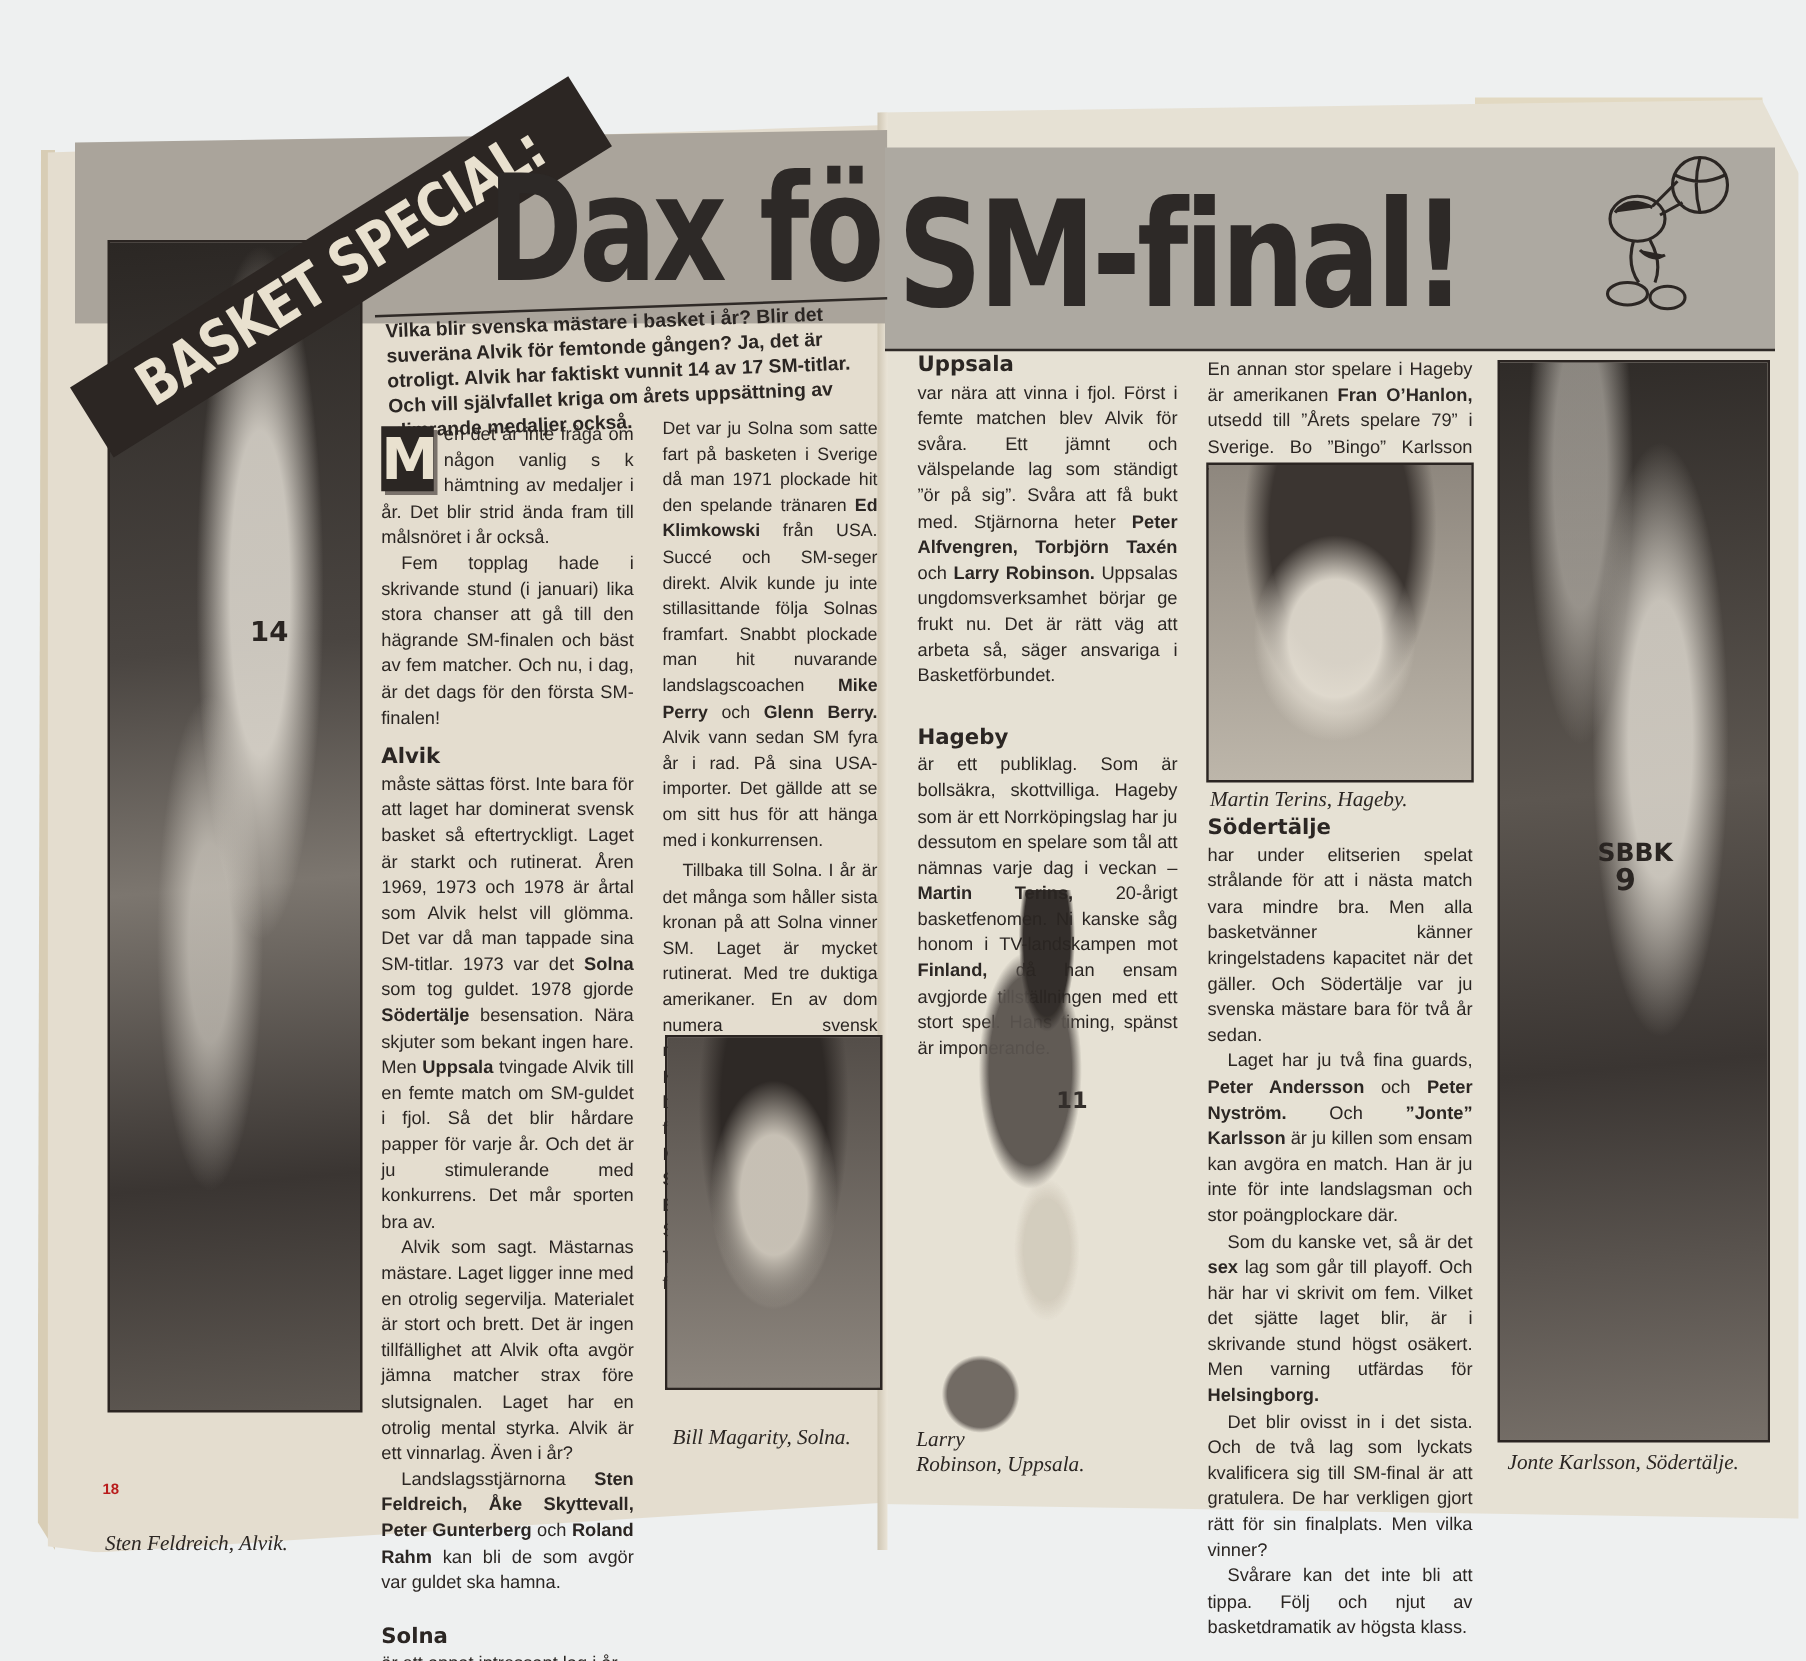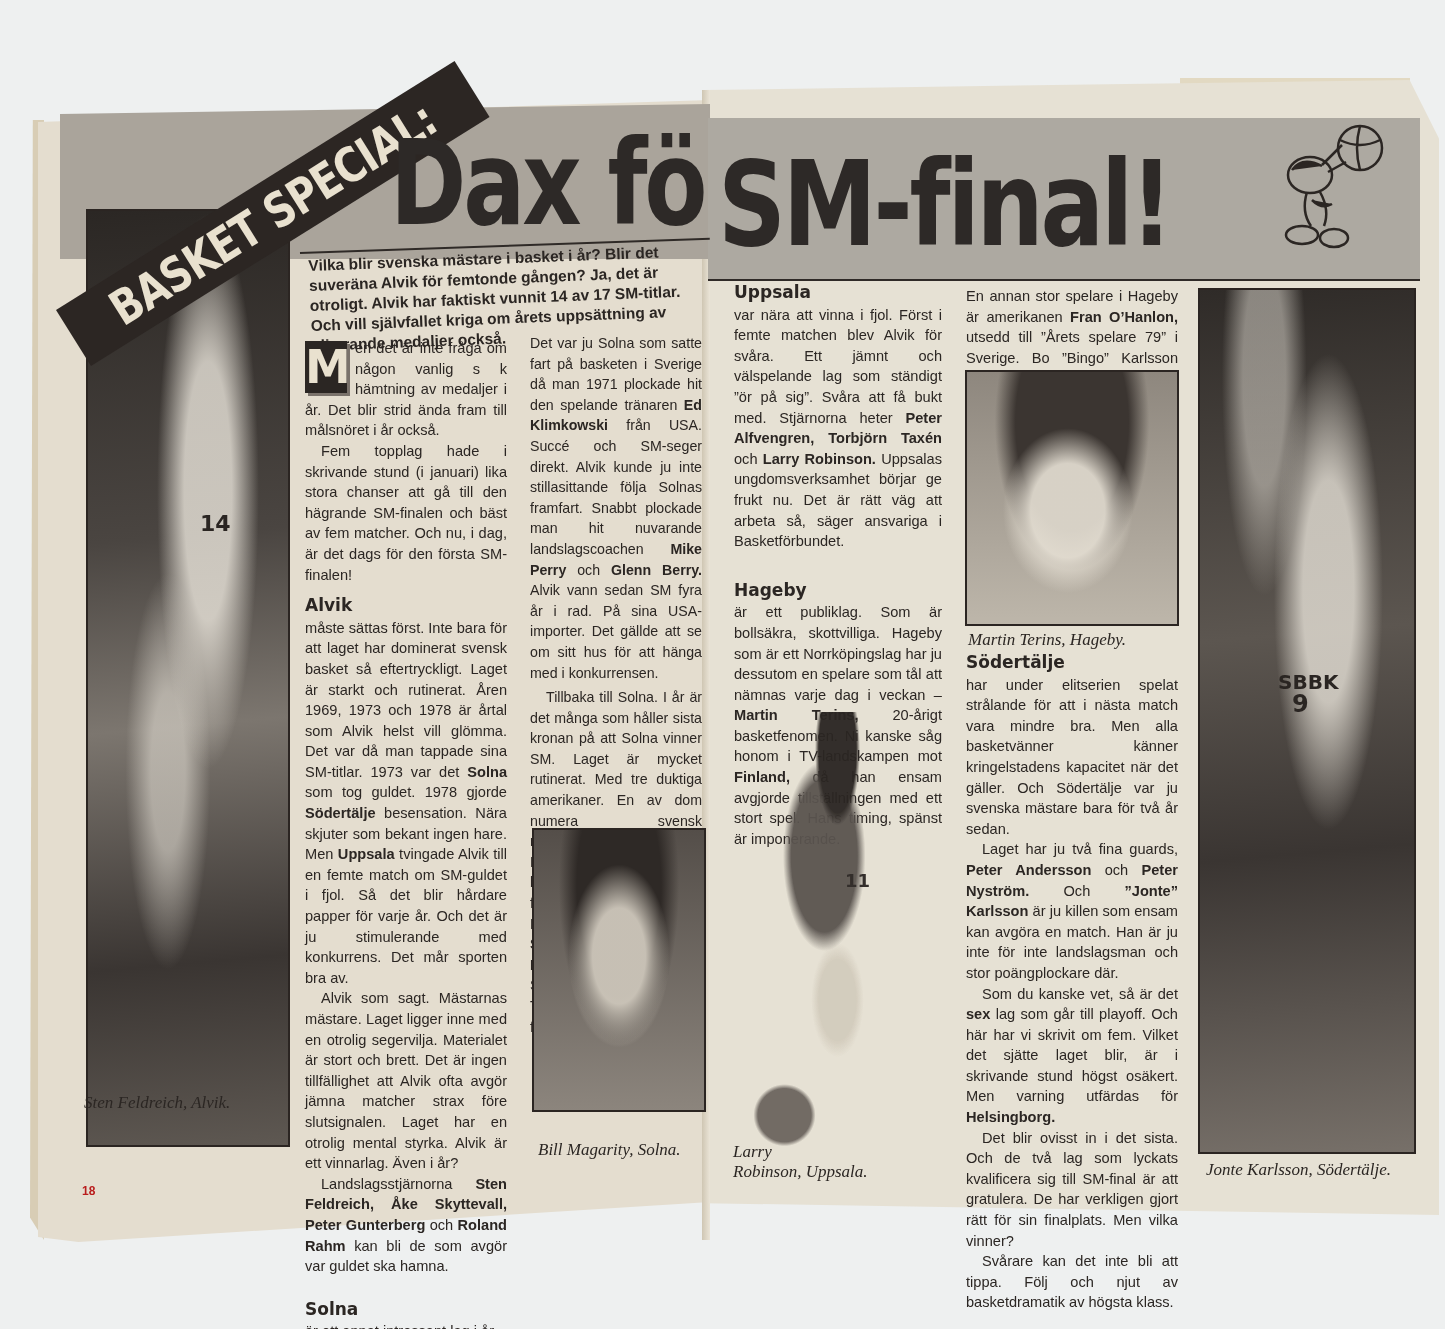--- a/index.html
+++ b/index.html
@@ -68,21 +68,21 @@
   .mascot { position:absolute; left:1262px; top:120px; width:130px; height:140px; }
 
   
   .photo {
     position:absolute; border:2px solid #2b2522;
     background:
       radial-gradient(ellipse at 40% 35%, rgba(240,235,225,0.75) 0 18%, transparent 40%),
       linear-gradient(160deg,#3a3532 0%,#6b6560 40%,#2d2926 70%,#8a837b 100%);
   }
   .photo-left-big {
-    left:86px; top:209px; width:200px; height:934px;
+    left:86px; top:192px; width:200px; height:934px;
     background:
       radial-gradient(ellipse at 60% 30%, rgba(235,230,220,.8) 0 14%, transparent 30%),
       radial-gradient(ellipse at 40% 60%, rgba(225,220,210,.6) 0 10%, transparent 25%),
       linear-gradient(175deg,#2b2724 0%,#4a4541 35%,#7c766f 55%,#3a3532 80%,#5e5852 100%);
   }
   .photo-bill { left:532px; top:828px; width:170px; height:280px;
     background:
       radial-gradient(ellipse at 50% 45%, rgba(225,218,205,.85) 0 22%, transparent 42%),
       radial-gradient(ellipse at 50% 20%, #2e2926 0 35%, transparent 50%),
       linear-gradient(#544e49,#8c857d);
@@ -218,21 +218,21 @@
     <p class="ind"><span>Som du kanske vet, så är det </span><b>sex</b><span> lag som går till playoff. Och här har vi skrivit om fem. Vilket det sjätte laget blir, är i skrivande stund högst osäkert. Men varning utfärdas för </span><b>Helsingborg.</b></p>
     <p class="ind">Det blir ovisst in i det sista. Och de två lag som lyckats kvalificera sig till SM-final är att gratulera. De har verkligen gjort rätt för sin finalplats. Men vilka vinner?</p>
     <p class="ind">Svårare kan det inte bli att tippa. Följ och njut av basketdramatik av högsta klass.</p>
   </div>
 
   <div class="photo photo-jonte">
     <span class="jersey-num" style="left:78px;top:380px;font-size:20px;">SBBK</span>
     <span class="jersey-num" style="left:92px;top:400px;font-size:24px;">9</span>
   </div>
 
-  <div class="caption" style="left:84px;top:1093px;">Sten Feldreich, Alvik.</div>
+  <div class="caption" style="left:84px;top:1225px;">Sten Feldreich, Alvik.</div>
   <div class="caption" style="left:538px;top:1140px;">Bill Magarity, Solna.</div>
   <div class="caption" style="left:733px;top:1142px;">Larry</div>
   <div class="caption" style="left:733px;top:1162px;">Robinson, Uppsala.</div>
   <div class="caption" style="left:968px;top:630px;text-align:center;">Martin Terins, Hageby.</div>
   <div class="caption" style="left:1206px;top:1160px;">Jonte Karlsson, Södertälje.</div>
 
   <div class="pagenum" style="left:82px;top:1184px;">18</div>
   <div class="pagenum" style="left:1496px;top:1184px;">19</div>
 </div>
 

